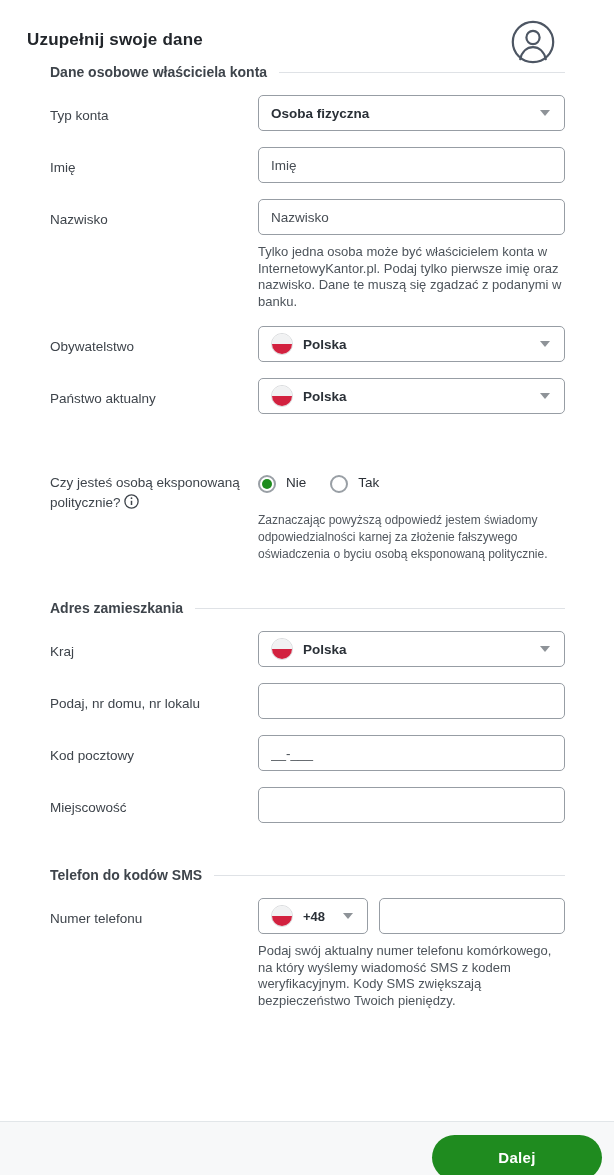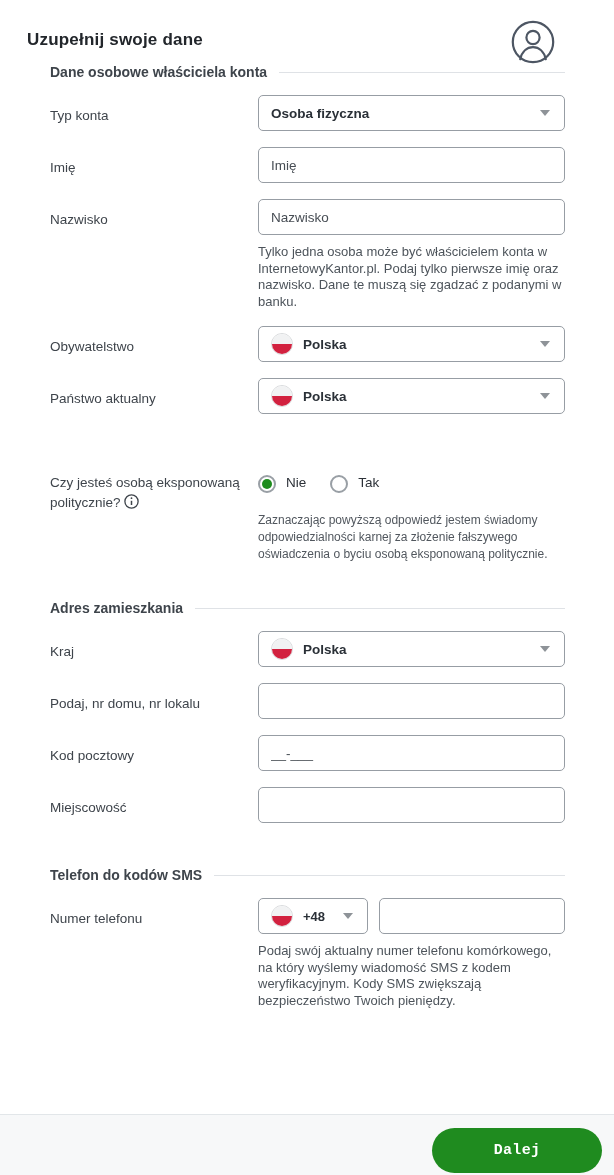--- a/index.html
+++ b/index.html
@@ -58,22 +58,22 @@
   .radio-circle.checked .radio-dot { background:#1e8c1e; }
   .radio-label { font-size:13.5px; color:#2c3138; }
 
   
   .phone-field { display:flex; gap:11px; }
   .phone-code-box { width:110px; flex:0 0 110px; }
   .phone-code-box .select-value { font-size:13px; }
   .phone-input { flex:1; }
 
   
-  .footer { position:absolute; left:0; right:0; bottom:0; height:61px;
-            background:#f7f8f9; border-top:1px solid #e2e6e9;font-family:Liberation Mono, monospace; }
+  .footer { position:absolute; left:0; right:0; bottom:0; height:54px;
+            background:#f7f8f9; border-top:1px solid #e2e6e9; }
   .next-button { position:absolute; right:12px; top:13px; width:170px; height:45px;
                  background:#1f8b1f; color:#ffffff; border:none; border-radius:23px;
                  font-family:inherit; font-size:15px; font-weight:bold; cursor:pointer; letter-spacing:.3px; }
 </style>
 </head>
 <body>
 
 <div class="page">
 
   <div class="header">

